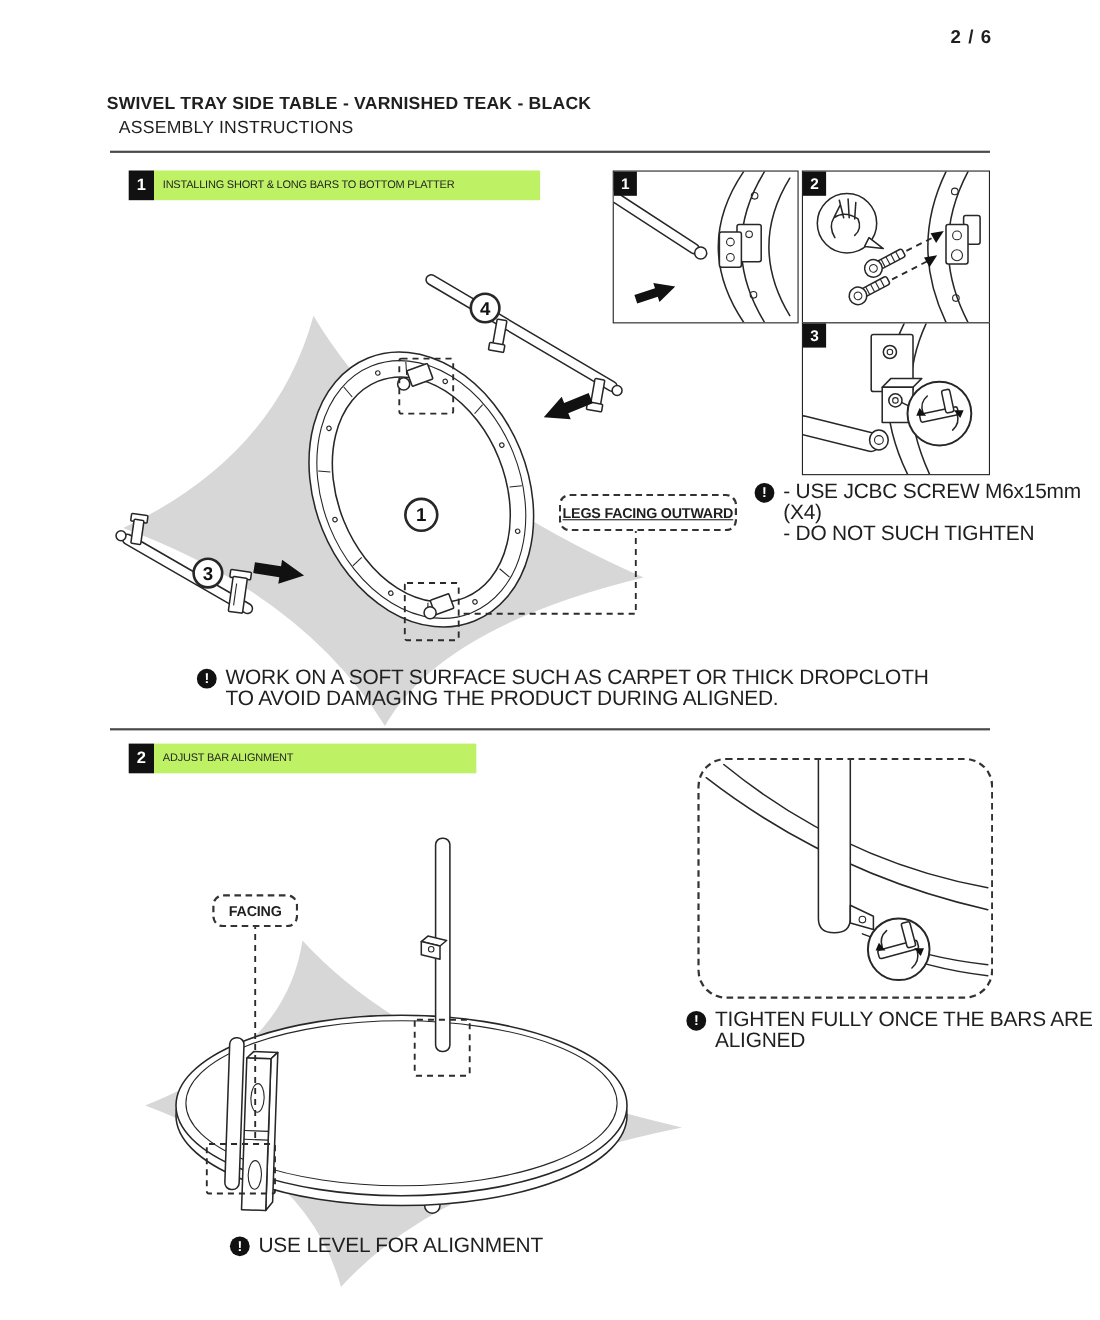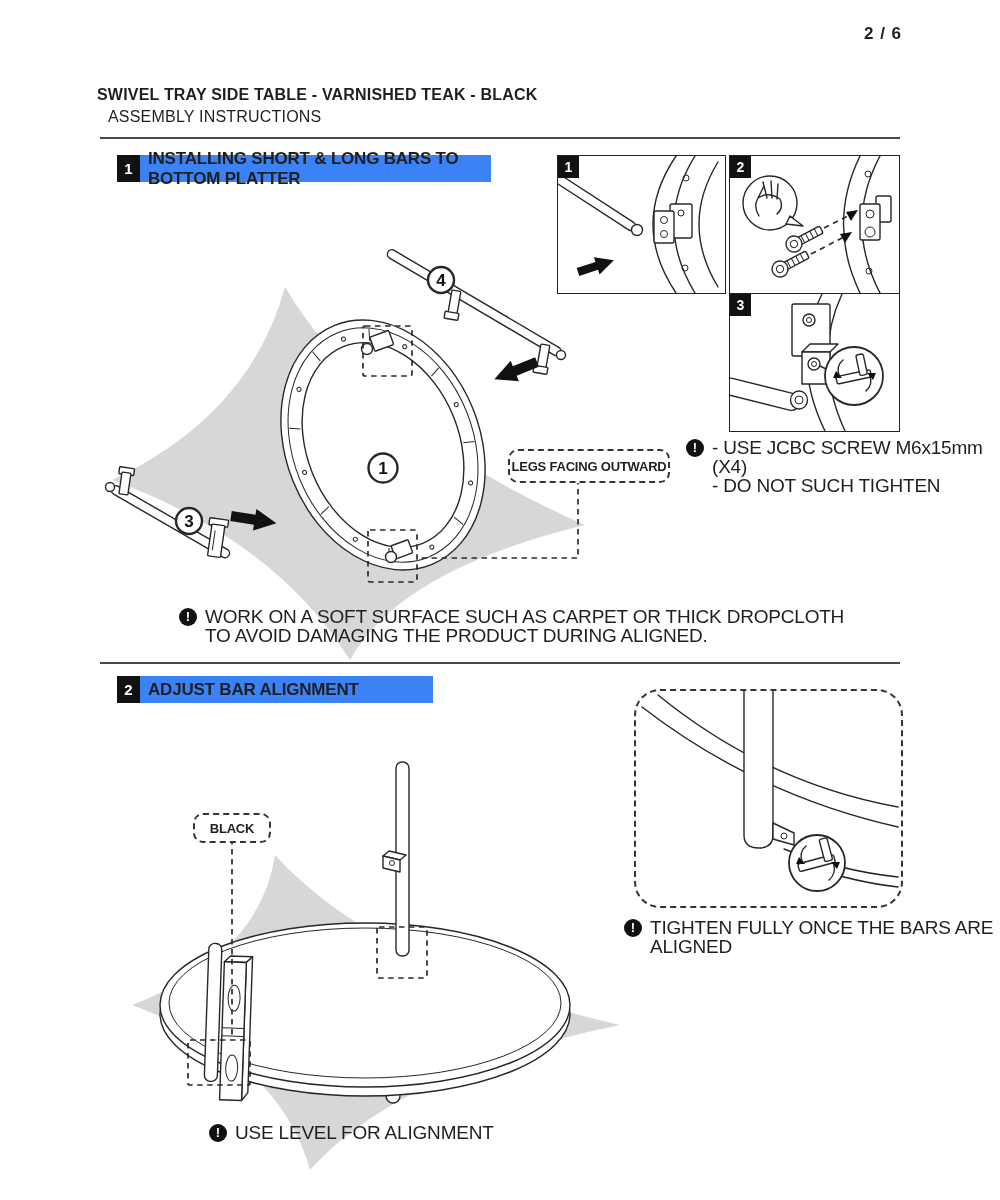--- a/index.html
+++ b/index.html
@@ -17,38 +17,38 @@
   .dtitle { left:108px; top:108px; font-size:16px; font-weight:normal; letter-spacing:.2px; }
   .divider { left:100px; width:800px; height:2px; background:#4a4a4a; }
   .d1 { top:137px; } .d2 { top:662px; }
 
   
   .sechead { display:flex; align-items:stretch; height:27px; }
   .s1 { left:117px; top:155px; width:374px; }
   .s2 { left:117px; top:676px; width:316px; }
   .secnum { width:23px; background:#111; color:#fff; font-weight:bold; font-size:15px;
             display:flex; align-items:center; justify-content:center; flex:0 0 23px; }
-  .sectitle { flex:1; background:#3b82f6; font-weight:bold; font-size:17px;
+  .sectitle { flex:1; background:#bef264; font-weight:normal; font-size:10px;
               letter-spacing:-.2px; display:flex; align-items:center; padding-left:8px; }
 
   
   .inset { border:1.6px solid #222; background:#fff; }
   .in1 { left:557px; top:155px; width:167px; height:137px; }
   .in2 { left:729px; top:155px; width:169px; height:137px; }
   .in3 { left:729px; top:293px; width:169px; height:137px; }
   .insetnum { position:absolute; left:0; top:0; width:21px; height:22px; background:#111;
               color:#fff; font-weight:bold; font-size:14px; display:flex;
               align-items:center; justify-content:center; z-index:2; }
   .inset svg { position:absolute; left:0; top:0; width:100%; height:100%; }
 
   
   .dashlabel { border:2px dashed #333; border-radius:10px; background:#fff;
                font-weight:bold; font-size:13px; letter-spacing:-.2px;
                display:flex; align-items:center; justify-content:center; }
-  .legs { left:508px; top:449px; width:158px; height:30px; }
+  .legs { left:508px; top:449px; width:158px; height:30px;text-decoration:underline; }
   .level { left:193px; top:813px; width:74px; height:26px; }
 
   
   .note { display:flex; align-items:flex-start; gap:8px; }
   .warnic { width:18px; height:18px; min-width:18px; background:#111; border-radius:50%;
             color:#fff; font-weight:bold; font-size:13px; line-height:18px;
             text-align:center; margin-top:1px; }
   .notetext { font-weight:normal; font-size:19px; line-height:19px; letter-spacing:-.2px; }
   .screwnote { left:686px; top:438px; }
   .surfwarn  { left:179px; top:607px; }
@@ -337,21 +337,21 @@
       <ellipse class="thin" cx="133" cy="328" rx="6" ry="13"></ellipse>
       <line class="thin" x1="122" y1="288" x2="144" y2="288"></line>
       <line class="thin" x1="122" y1="296" x2="144" y2="296"></line>
     </g>
 
     <line class="dash" x1="132" y1="99" x2="132" y2="296"></line>
     <rect class="dash" x="88" y="300" width="62" height="45" rx="2"></rect>
     <rect class="dash" x="277" y="187" width="50" height="51" rx="2"></rect>
   </svg>
 
-  <div class="abs dashlabel level">BLACK</div>
+  <div class="abs dashlabel level">FACING</div>
 
   <div class="abs detail2">
     <svg viewBox="0 0 265 215">
       <path class="ln" d="M22 4 Q130 92 262 116"></path>
       <path class="ln" d="M6 16 Q120 104 262 136"></path>
       <path class="ln" d="M148 158 Q205 180 262 186"></path>
       <path class="ln" d="M154 168 Q208 190 262 196"></path>
       <path class="wh" d="M108 0 L108 144 Q108 157 122.5 157 Q137 157 137 144 L137 0"></path>
       <polygon class="wh" points="137,132 158,142 158,154 137,148"></polygon>
       <circle class="thin" cx="148" cy="145" r="3"></circle>

